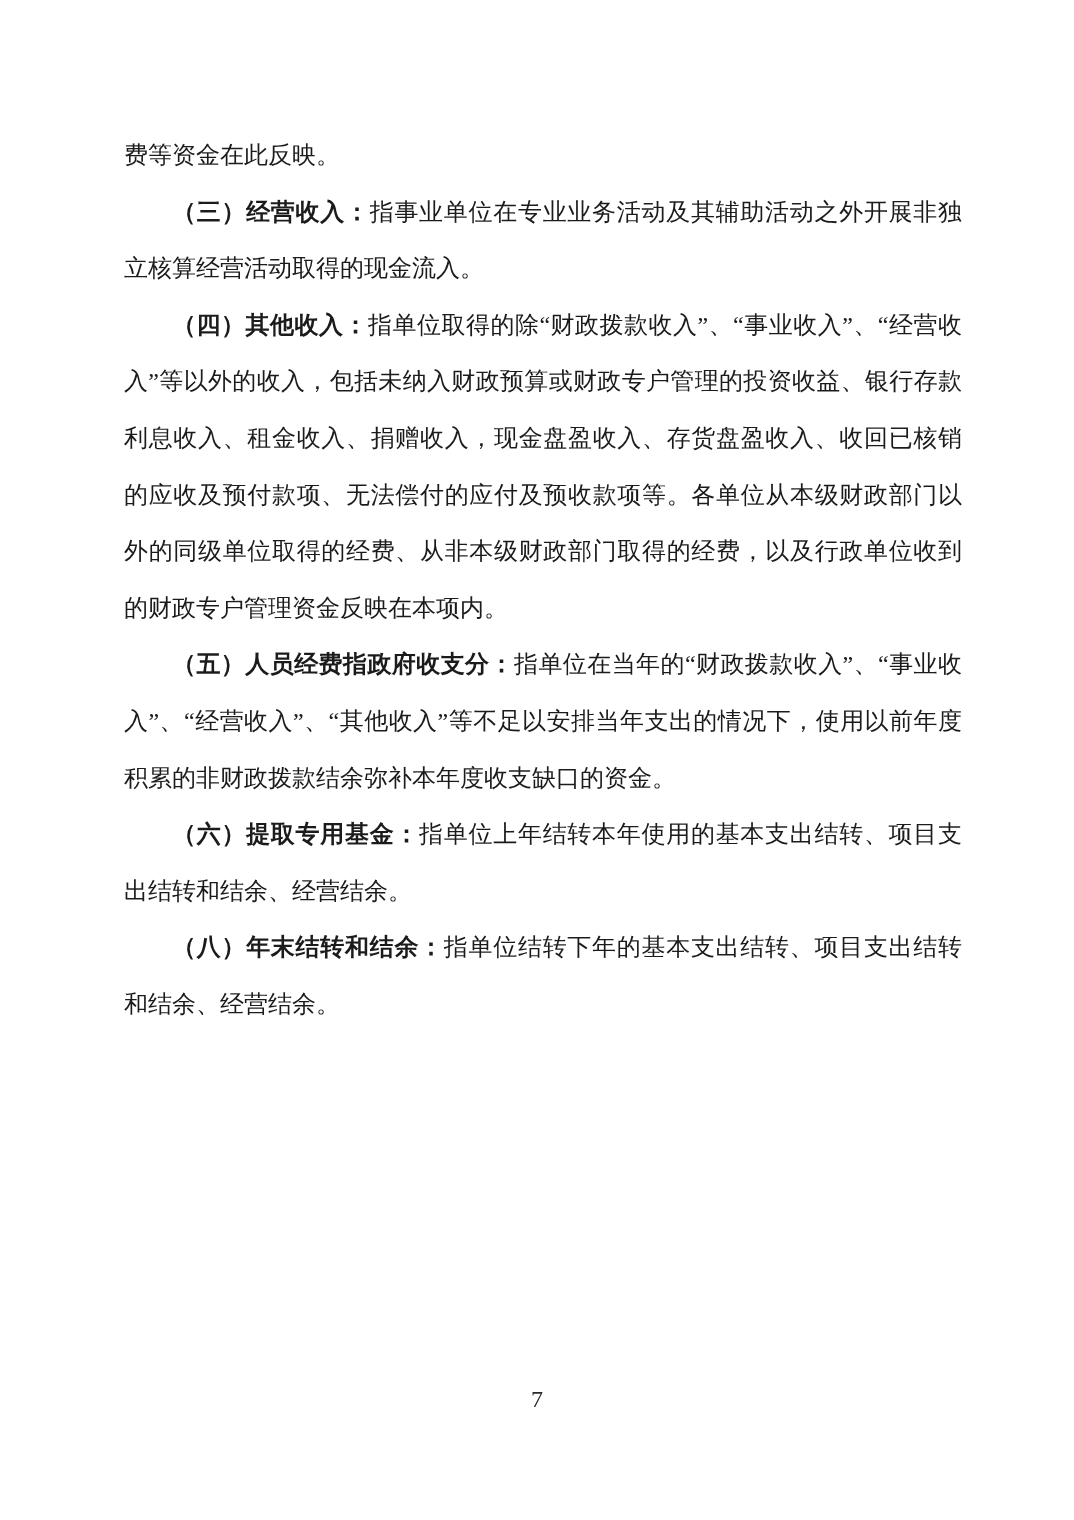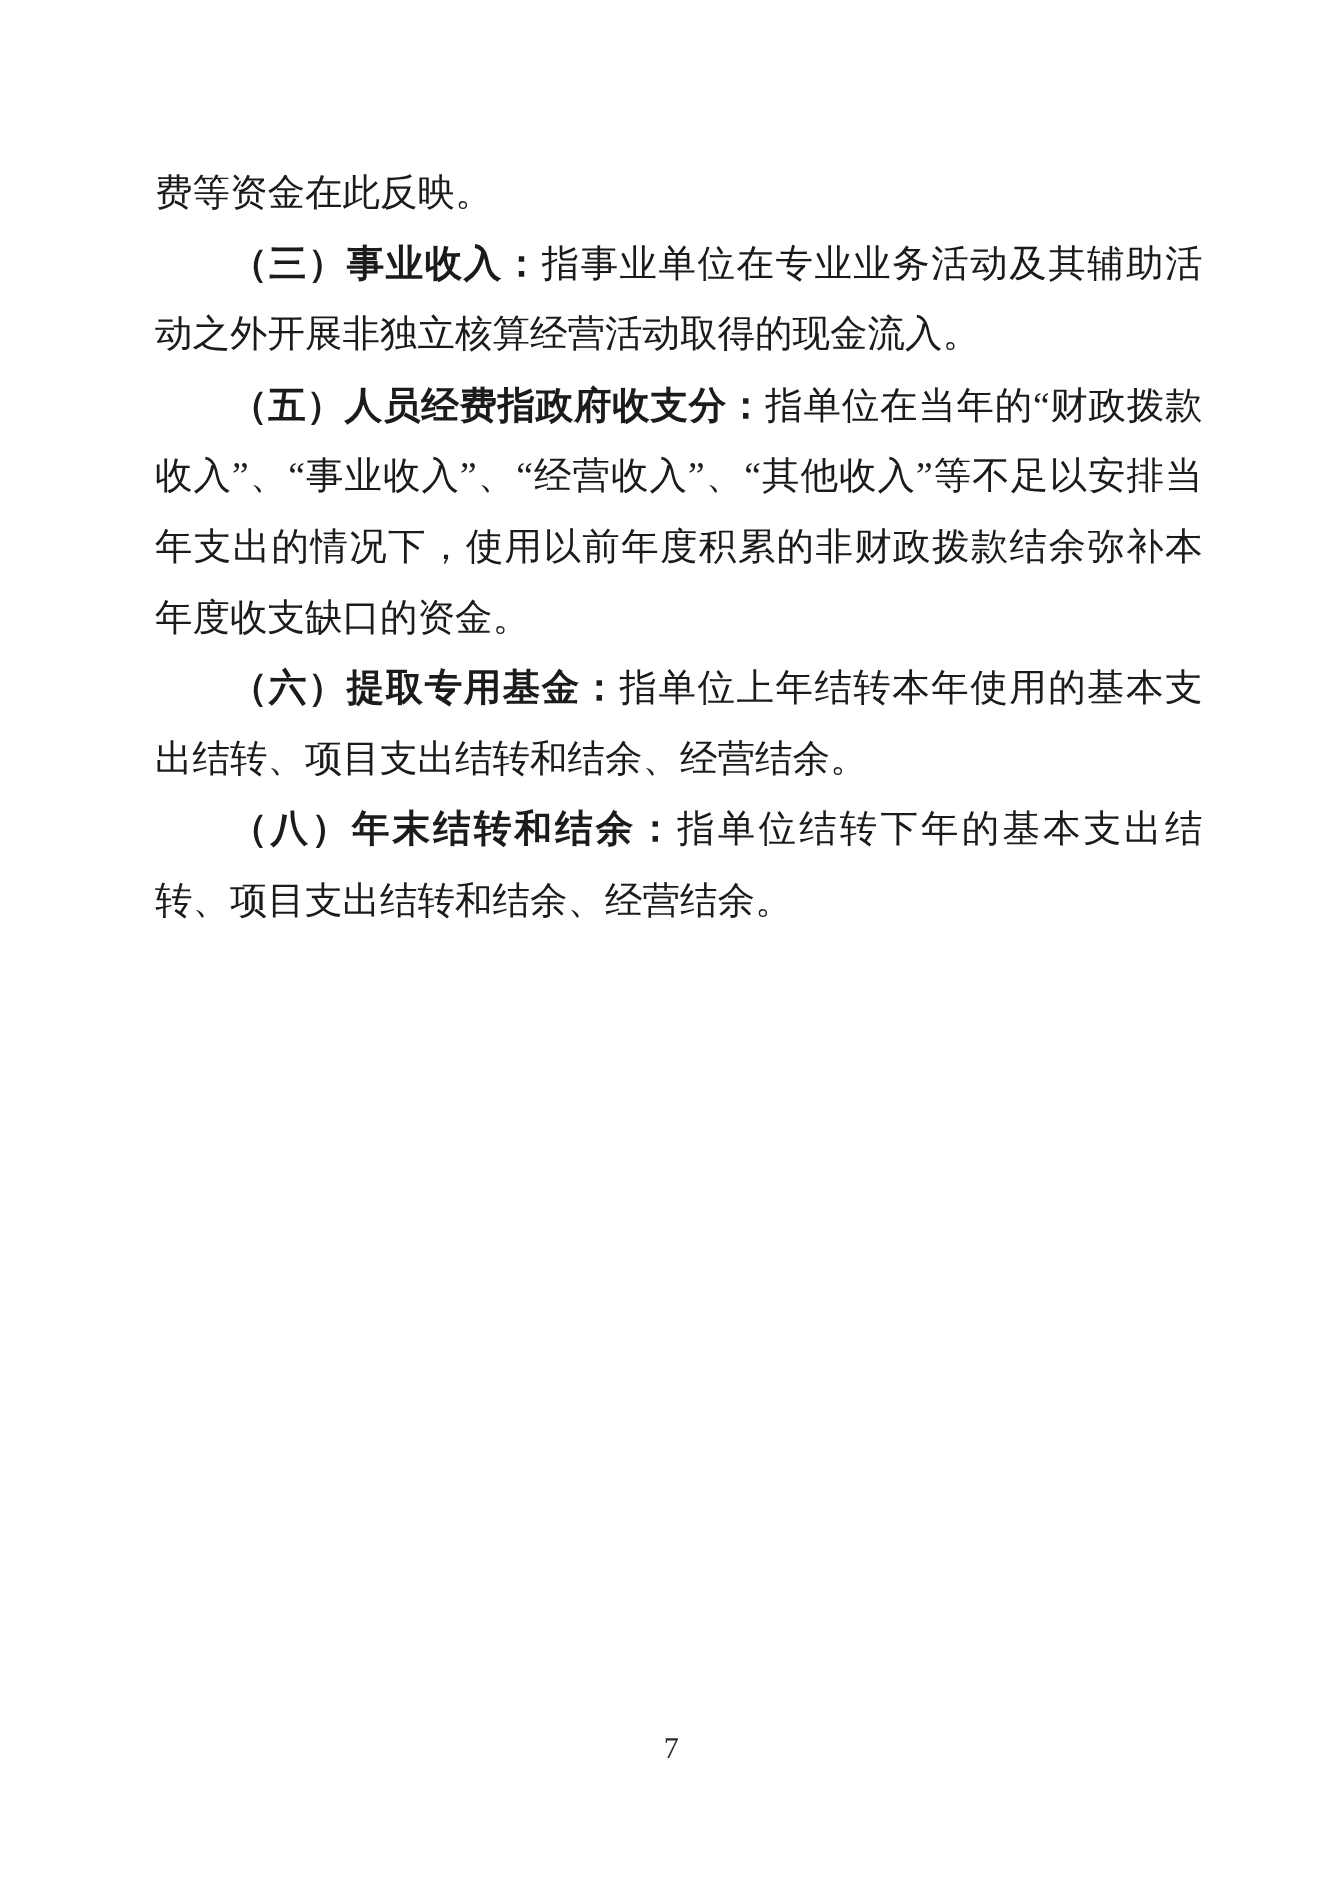--- a/index.html
+++ b/index.html
@@ -14,21 +14,21 @@
     background: #ffffff;
     overflow: hidden;
     font-family: "Liberation Serif", "DejaVu Serif", serif;
     color: #1b1b1b;
   }
   .textblock {
     position: absolute;
     left: 124px;
     top: 127px;
     width: 838px;
-    font-size: 30px;
+    font-size: 24px;
     line-height: 56.6px;
     text-align: justify;
     text-align-last: left;
     letter-spacing: 0;
   }
   .textblock p {
     margin: 0;
     padding: 0;
     text-indent: 2em;
   }
@@ -48,19 +48,20 @@
     line-height: 30px;
     color: #2a2a2a;
   }
 </style>
 </head>
 <body>
 
 <div class="page">
   <div class="textblock">
     <p class="no-indent"><span>费等资金在此反映。</span></p>
-    <p><span class="lead">（三）事业收入：</span><span>指事业单位在专业业务活动及其辅助活动之外开展非独立核算经营活动取得的现金流入。</span></p>
+    <p><span class="lead">（三）经营收入：</span><span>指事业单位在专业业务活动及其辅助活动之外开展非独立核算经营活动取得的现金流入。</span></p>
+    <p><span class="lead">（四）其他收入：</span><span>指单位取得的除“财政拨款收入”、“事业收入”、“经营收入”等以外的收入，包括未纳入财政预算或财政专户管理的投资收益、银行存款利息收入、租金收入、捐赠收入，现金盘盈收入、存货盘盈收入、收回已核销的应收及预付款项、无法偿付的应付及预收款项等。各单位从本级财政部门以外的同级单位取得的经费、从非本级财政部门取得的经费，以及行政单位收到的财政专户管理资金反映在本项内。</span></p>
     <p><span class="lead">（五）人员经费指政府收支分：</span><span>指单位在当年的“财政拨款收入”、“事业收入”、“经营收入”、“其他收入”等不足以安排当年支出的情况下，使用以前年度积累的非财政拨款结余弥补本年度收支缺口的资金。</span></p>
     <p><span class="lead">（六）提取专用基金：</span><span>指单位上年结转本年使用的基本支出结转、项目支出结转和结余、经营结余。</span></p>
     <p><span class="lead">（八）年末结转和结余：</span><span>指单位结转下年的基本支出结转、项目支出结转和结余、经营结余。</span></p>
   </div>
   <div class="pagenum">7</div>
 </div>
 
 </body></html>

